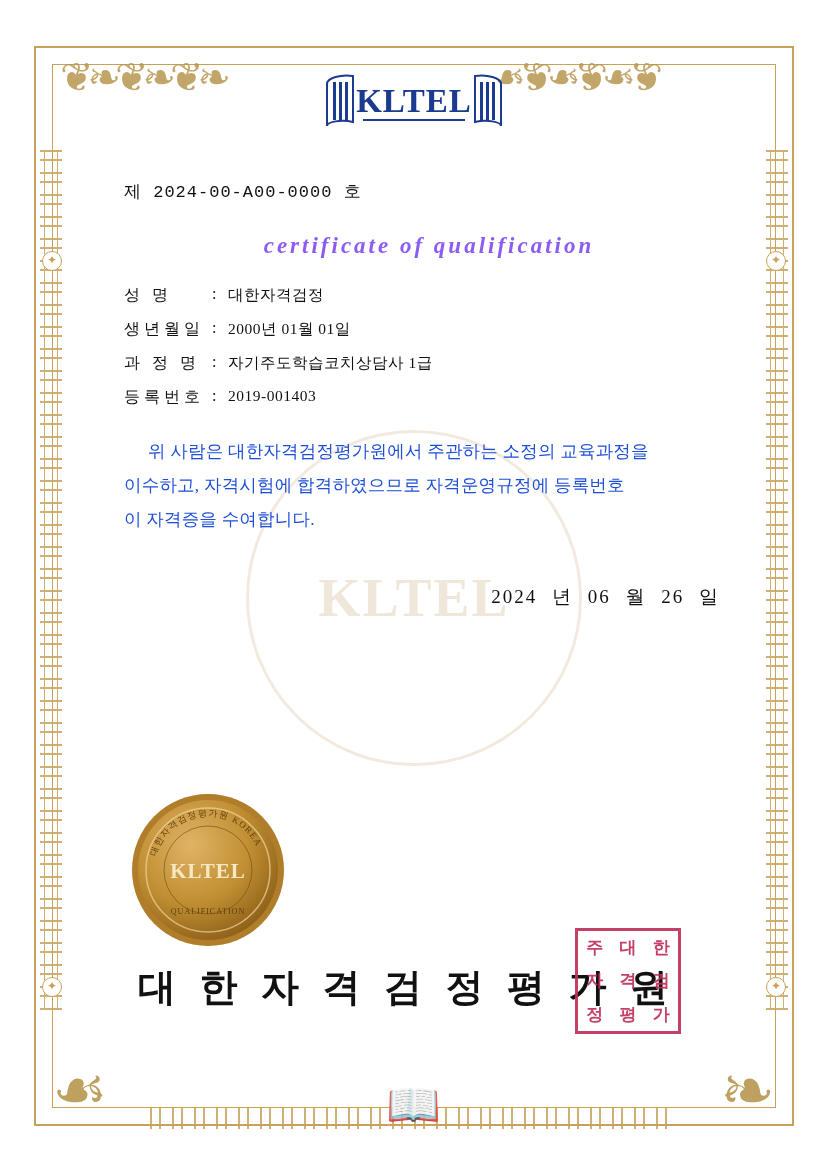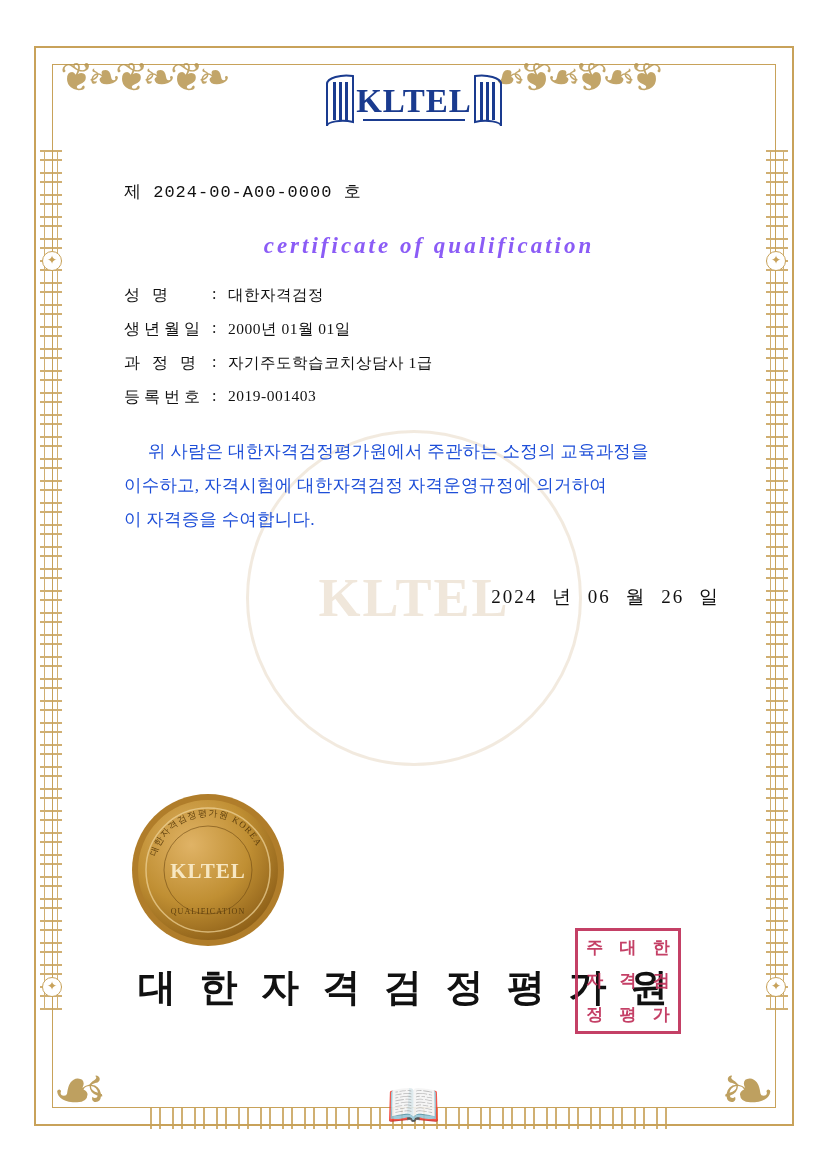--- a/index.html
+++ b/index.html
@@ -356,21 +356,21 @@
       </div>
       <div class="field-row">
         <span class="field-label">등록번호</span>
         <span class="field-colon">:</span>
         <span class="field-value">2019-001403</span>
       </div>
     </div>
 
     <div class="body-ko">
       <div class="indent">위  사람은  대한자격검정평가원에서  주관하는  소정의  교육과정을</div>
-      <div>이수하고,  자격시험에  대한자격검정  자격운영규정에  의거하여</div>
+      <div>이수하고,  자격시험에  합격하였으므로  자격운영규정에  등록번호</div>
       <div>이 자격증을 수여합니다.</div>
     </div>
 
 
     <div class="date-line">
       <span>2024</span>
       <span>년</span>
       <span>06</span>
       <span>월</span>
       <span>26</span>

